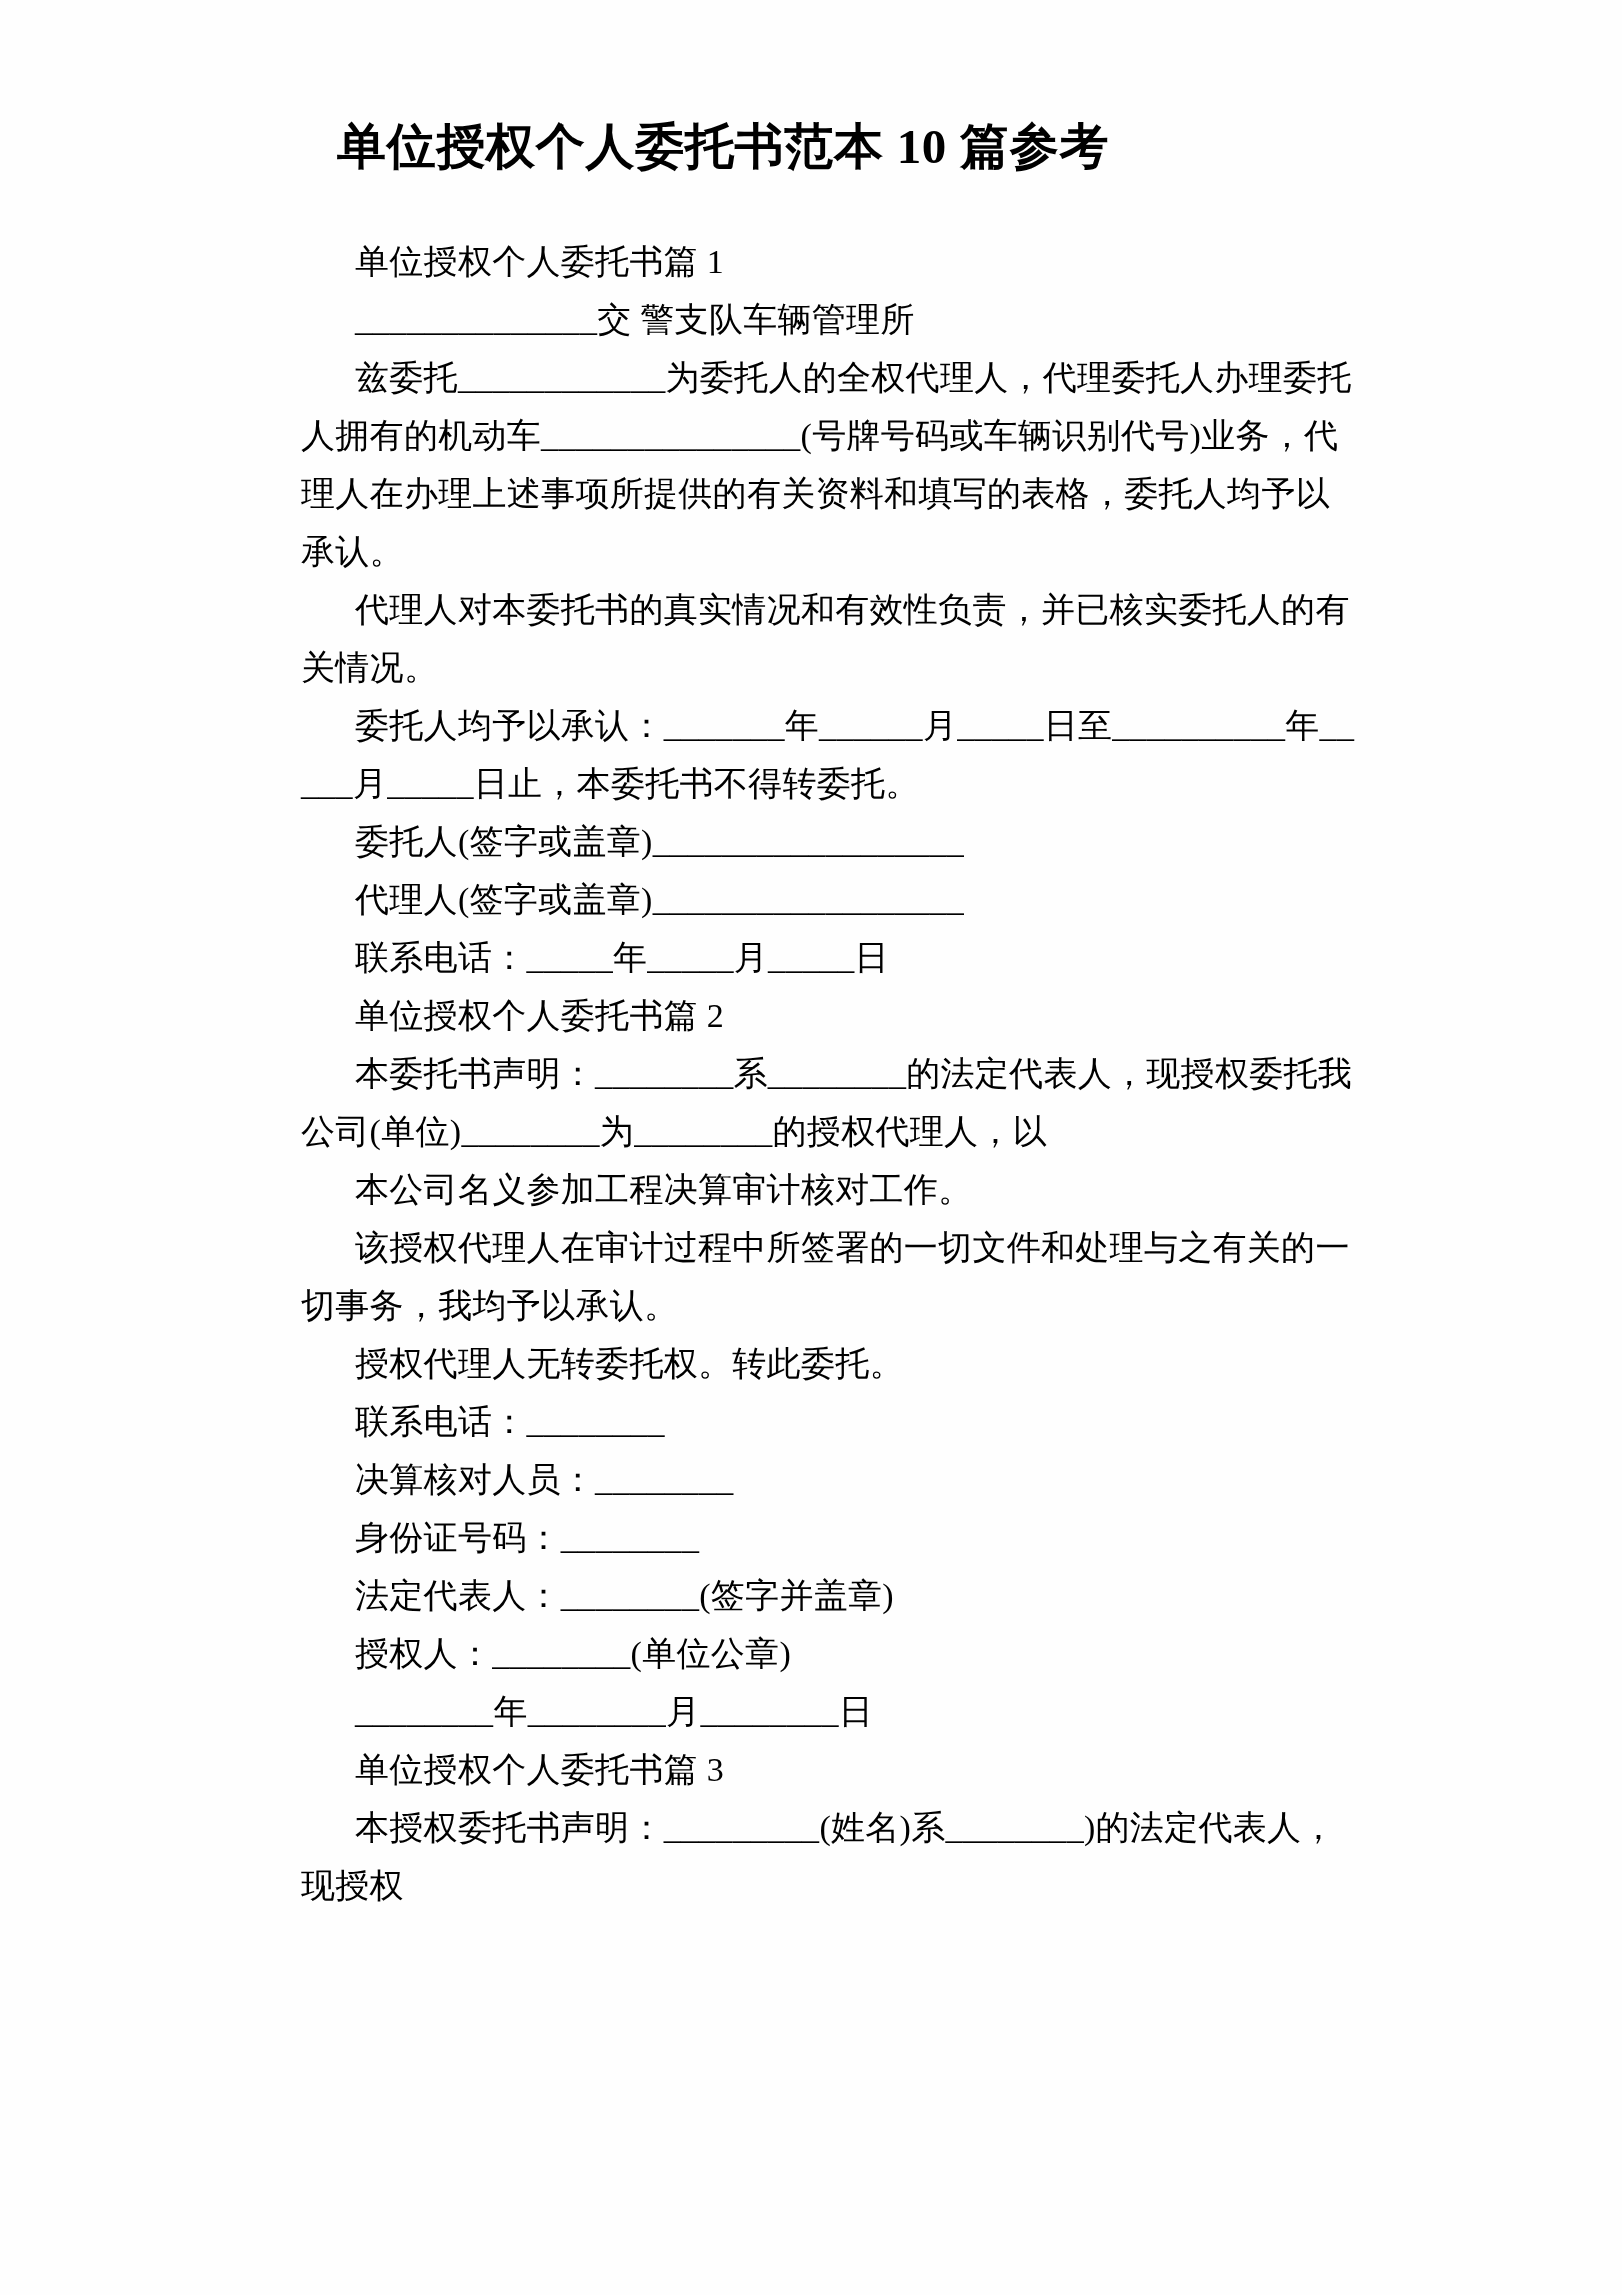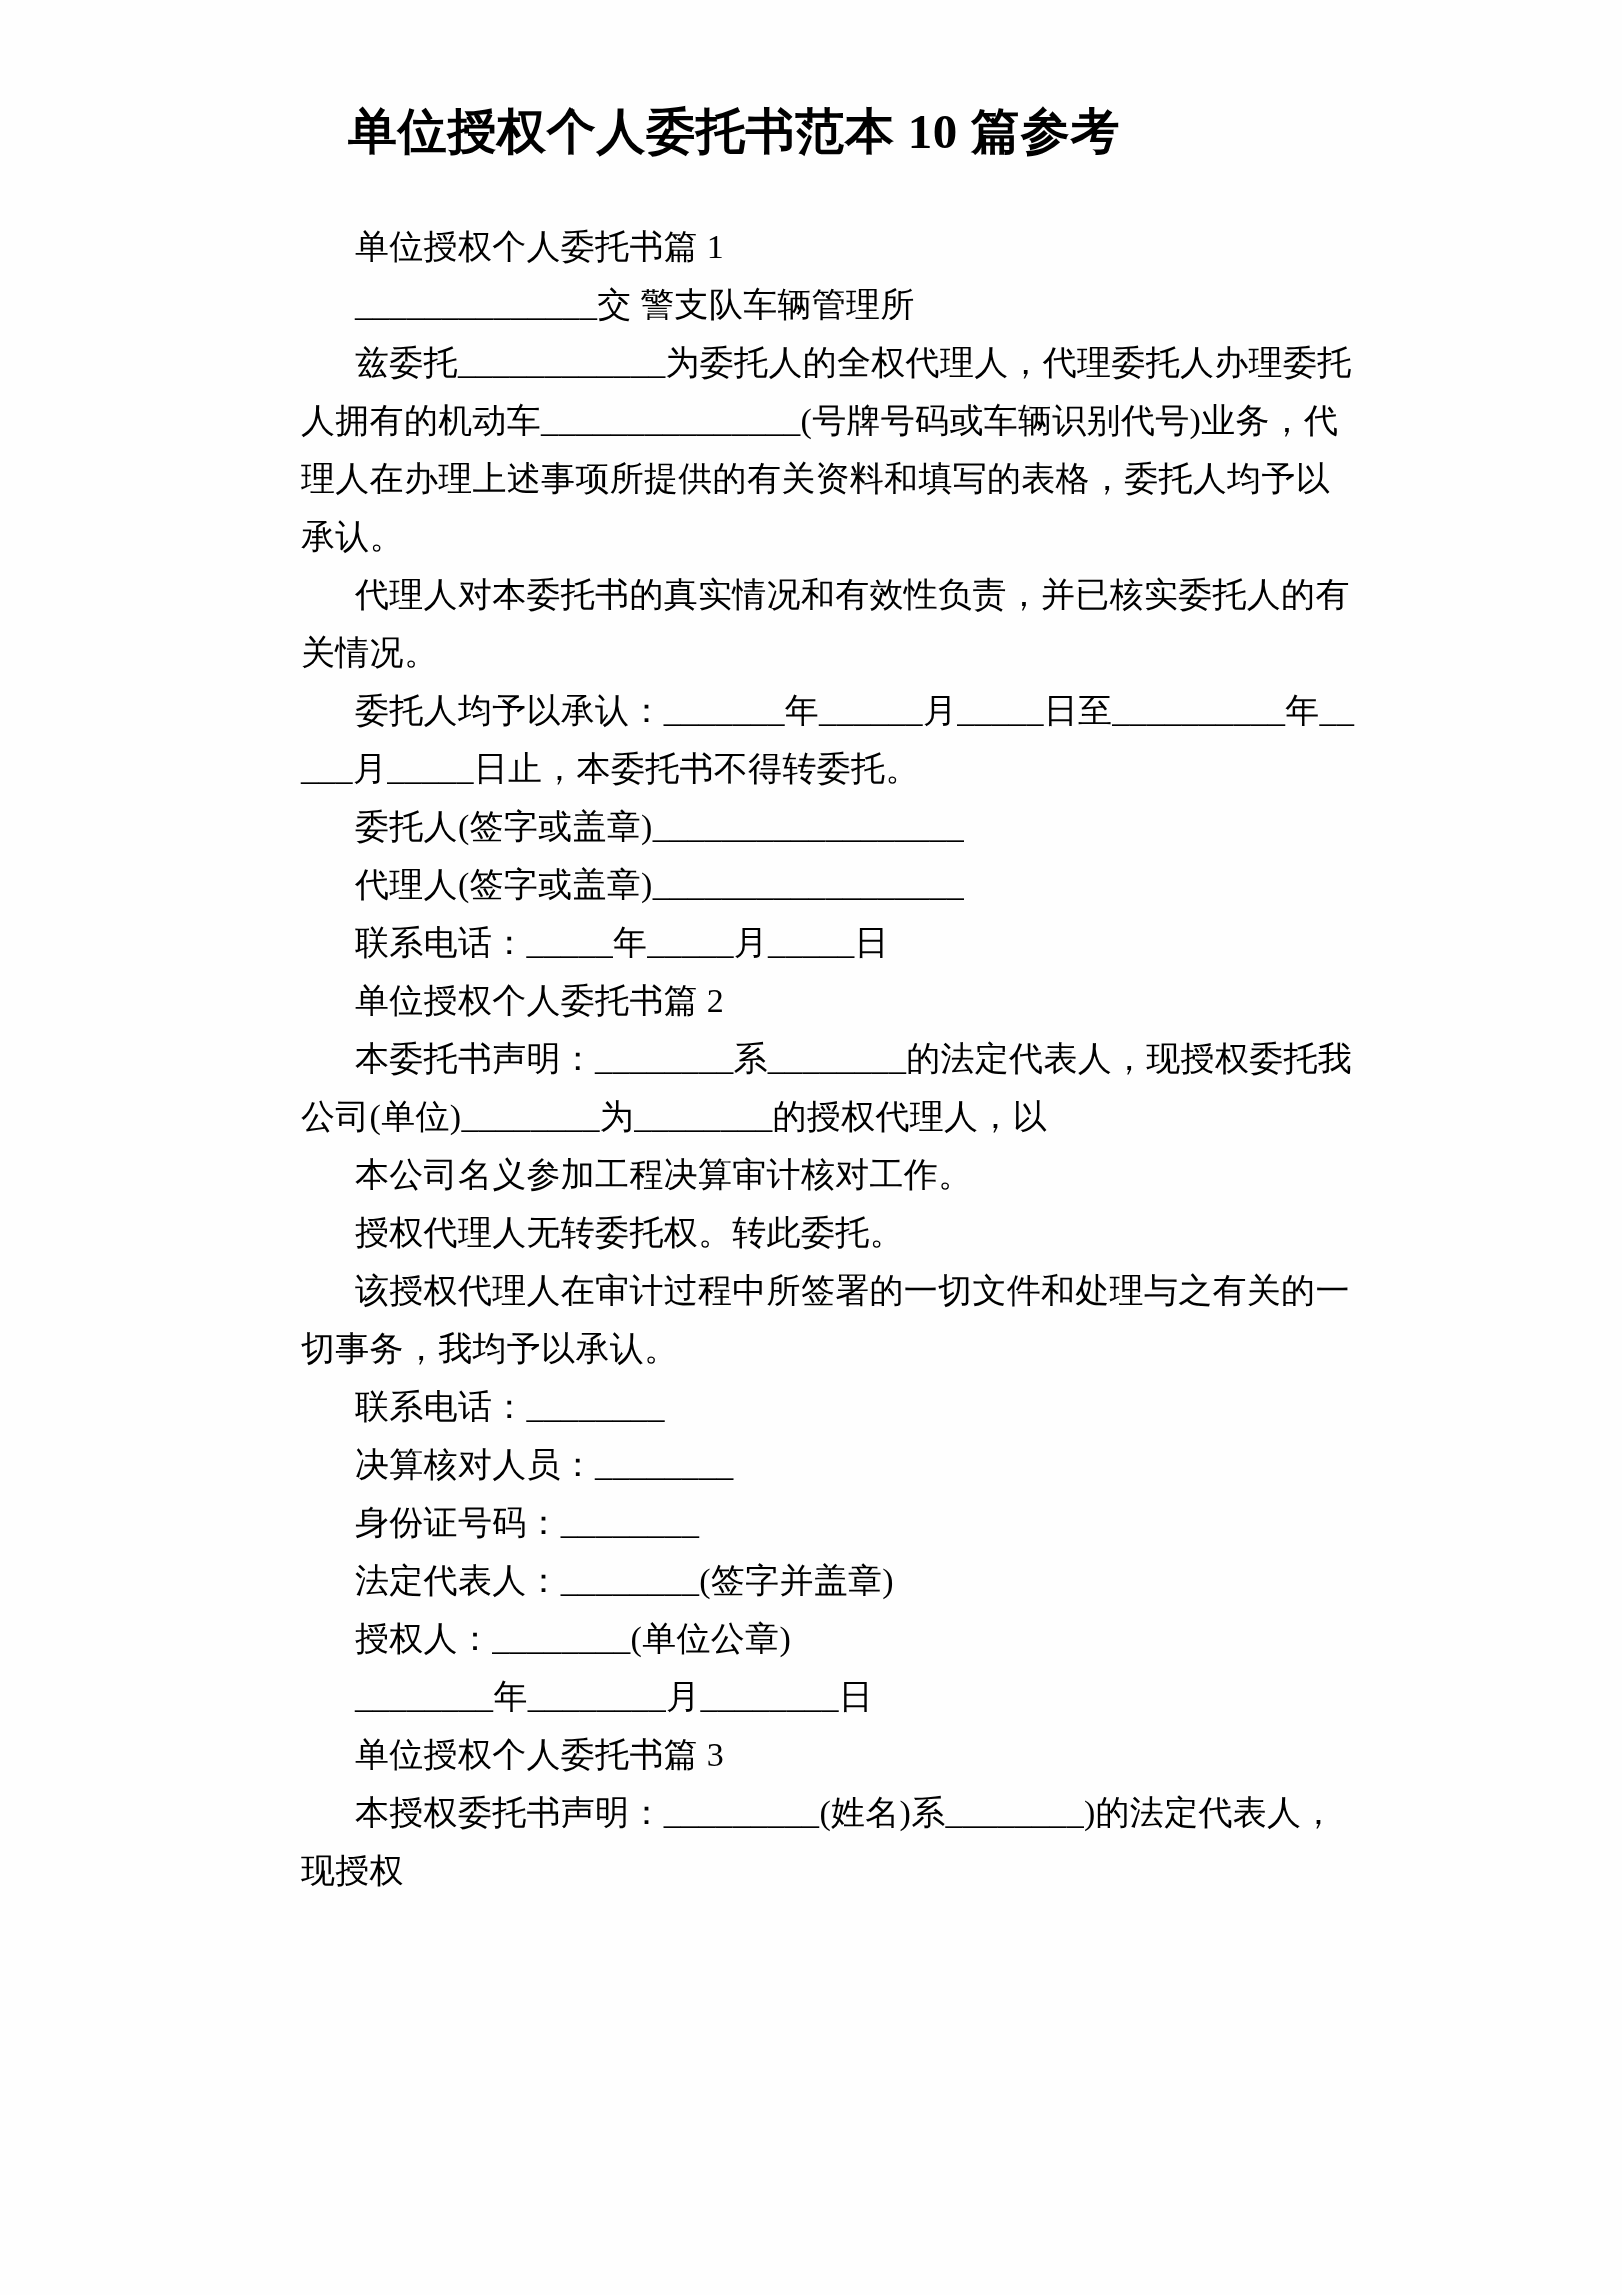--- a/index.html
+++ b/index.html
@@ -29,22 +29,22 @@
     width: 1060px;
   }
 
   
   .doc-title {
     font-size: 49px;
     font-weight: bold;
     line-height: 1.25;
     letter-spacing: 0.7px;
     text-align: left;
-    margin: 11px;
-    padding-top: 90px;
+    margin: 0;
+    padding-top: 116px;
     padding-left: 36px;
     white-space: pre;
   }
 
   
   .body {
     margin-top: 56px;
     font-size: 27px;
     line-height: 58px;
   }
@@ -89,23 +89,23 @@
       <p class="p indent">代理人(签字或盖章)__________________</p>
 
       <p class="p indent">联系电话：_____年_____月_____日</p>
 
       <p class="p indent">单位授权个人委托书篇 2</p>
 
       <p class="p indent">本委托书声明：________系________的法定代表人，现授权委托我公司(单位)________为________的授权代理人，以</p>
 
       <p class="p indent">本公司名义参加工程决算审计核对工作。</p>
 
+      <p class="p indent">该授权代理人在审计过程中所签署的一切文件和处理与之有关的一切事务，我均予以承认。</p>
+
       <p class="p indent">授权代理人无转委托权。转此委托。</p>
-
-      <p class="p indent">该授权代理人在审计过程中所签署的一切文件和处理与之有关的一切事务，我均予以承认。</p>
 
 
       <p class="p indent">联系电话：________</p>
 
       <p class="p indent">决算核对人员：________</p>
 
       <p class="p indent">身份证号码：________</p>
 
       <p class="p indent">法定代表人：________(签字并盖章)</p>
 

